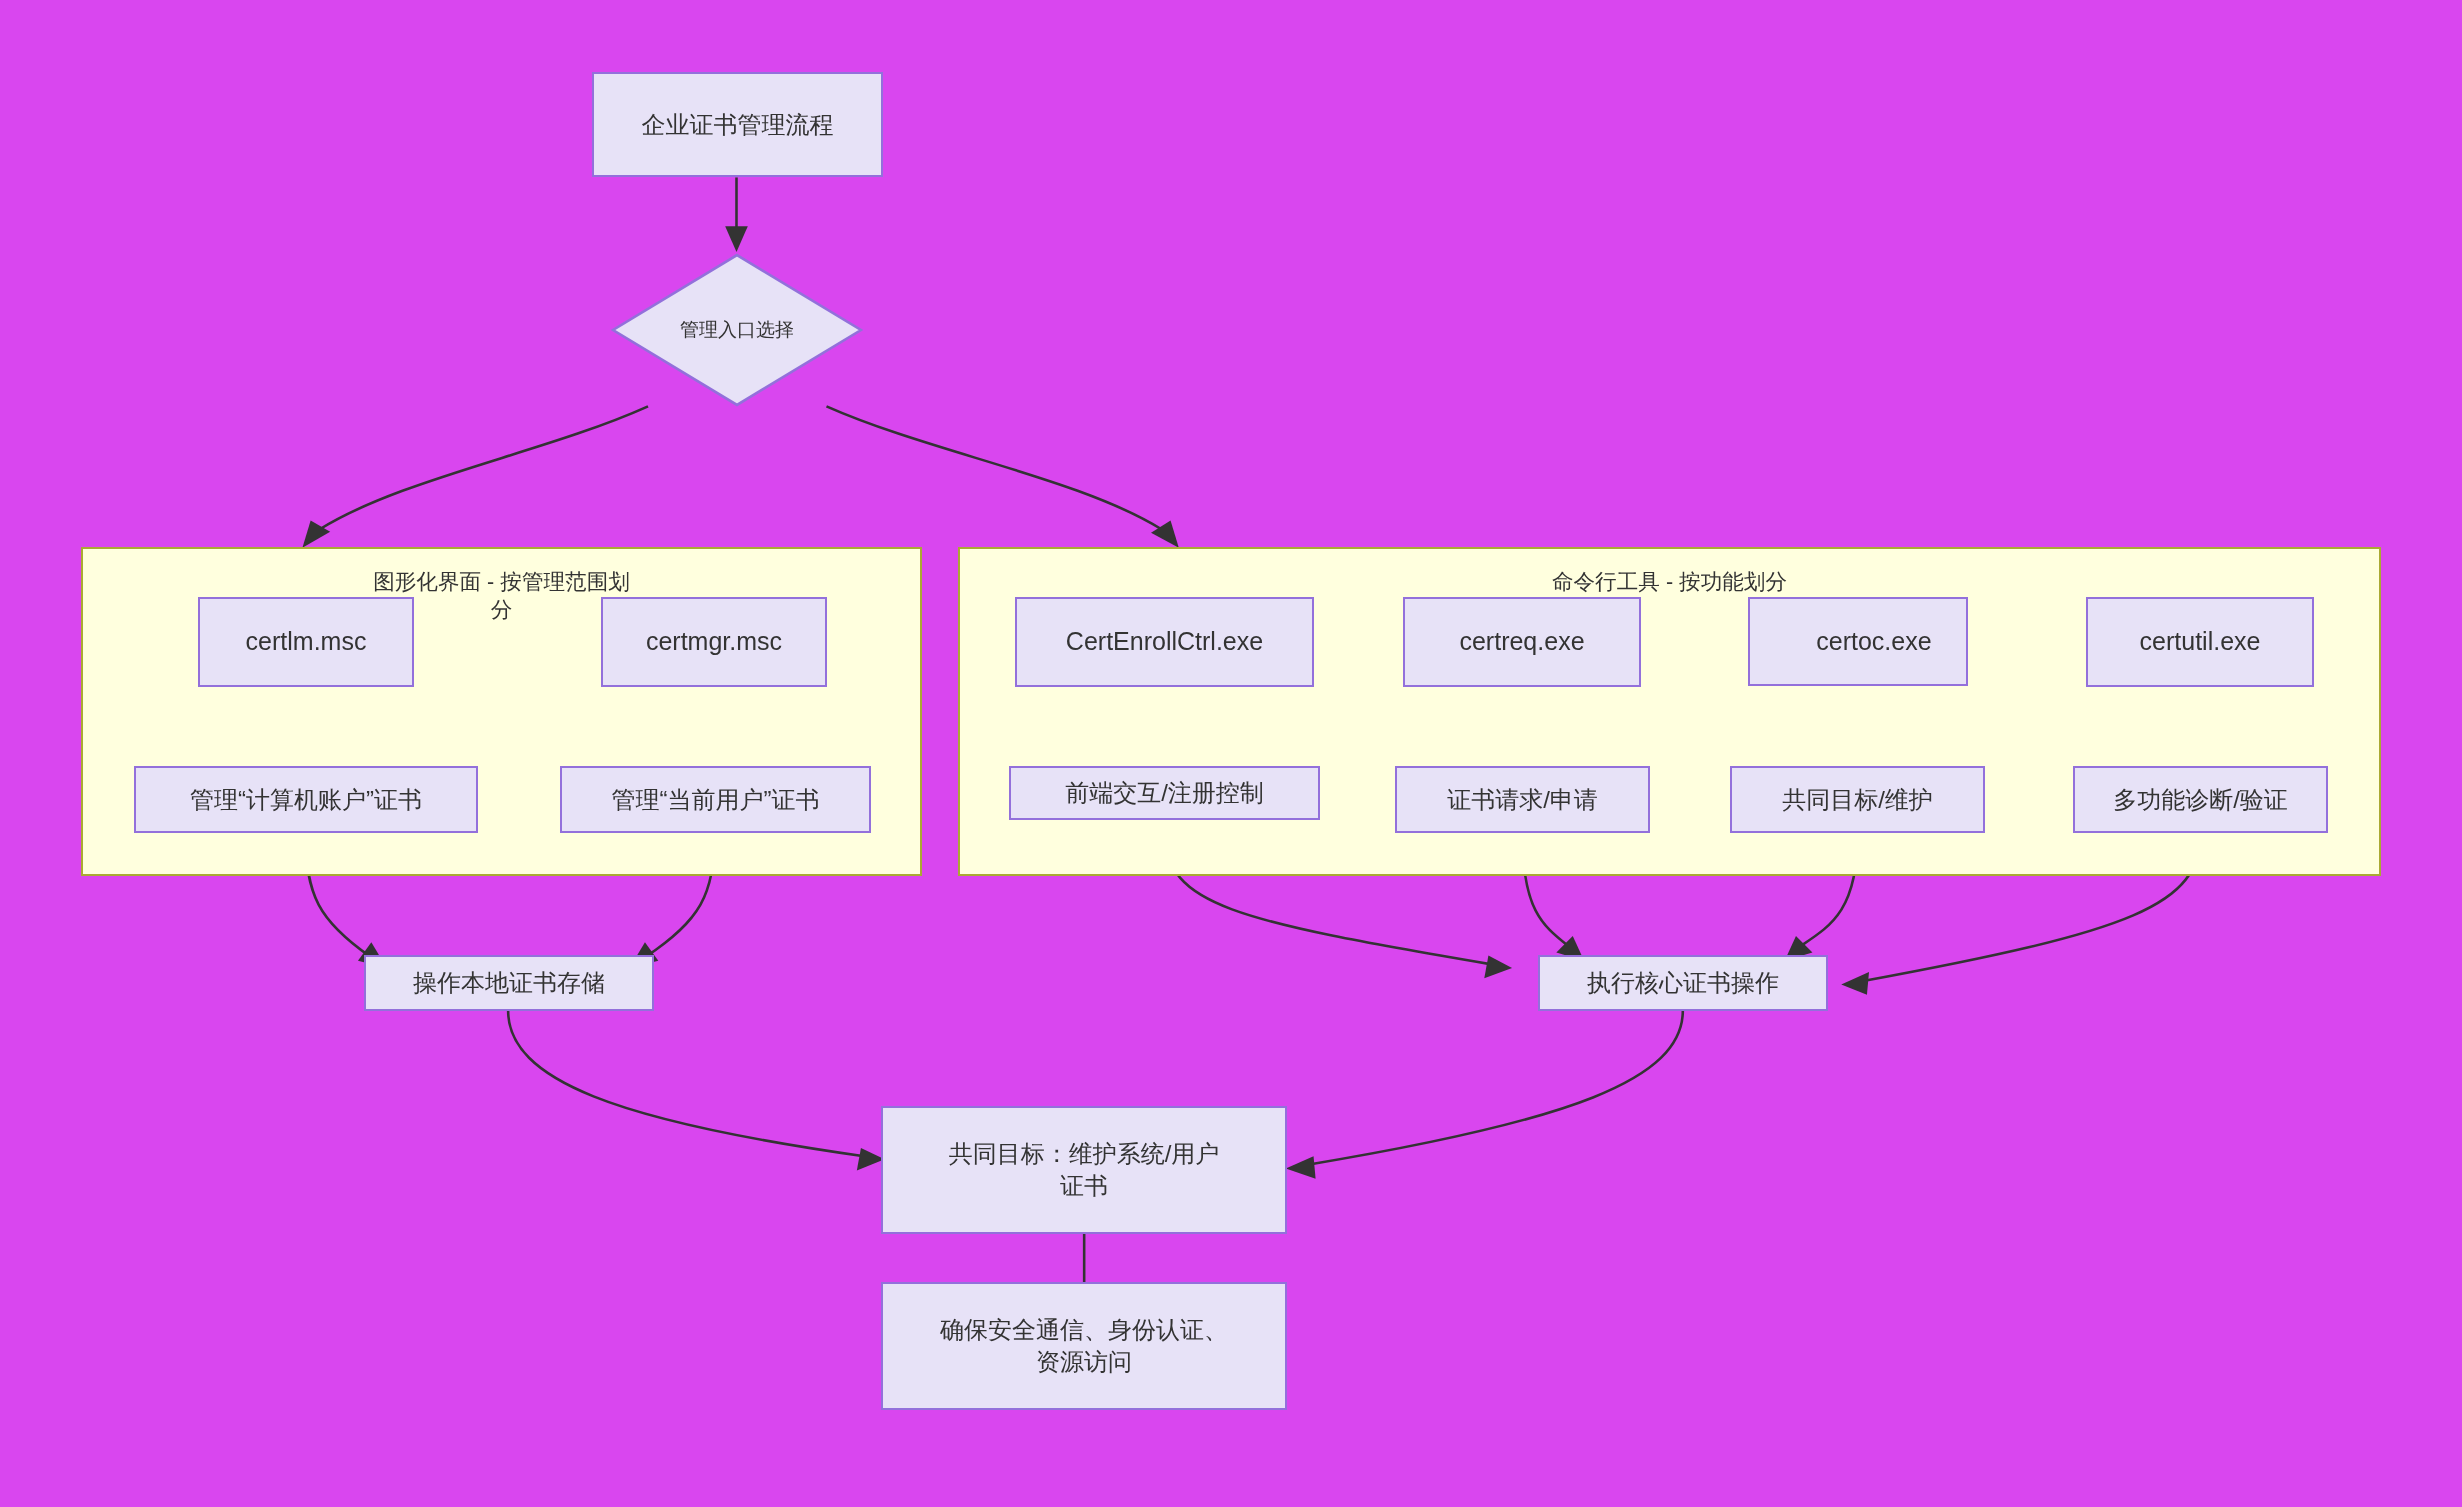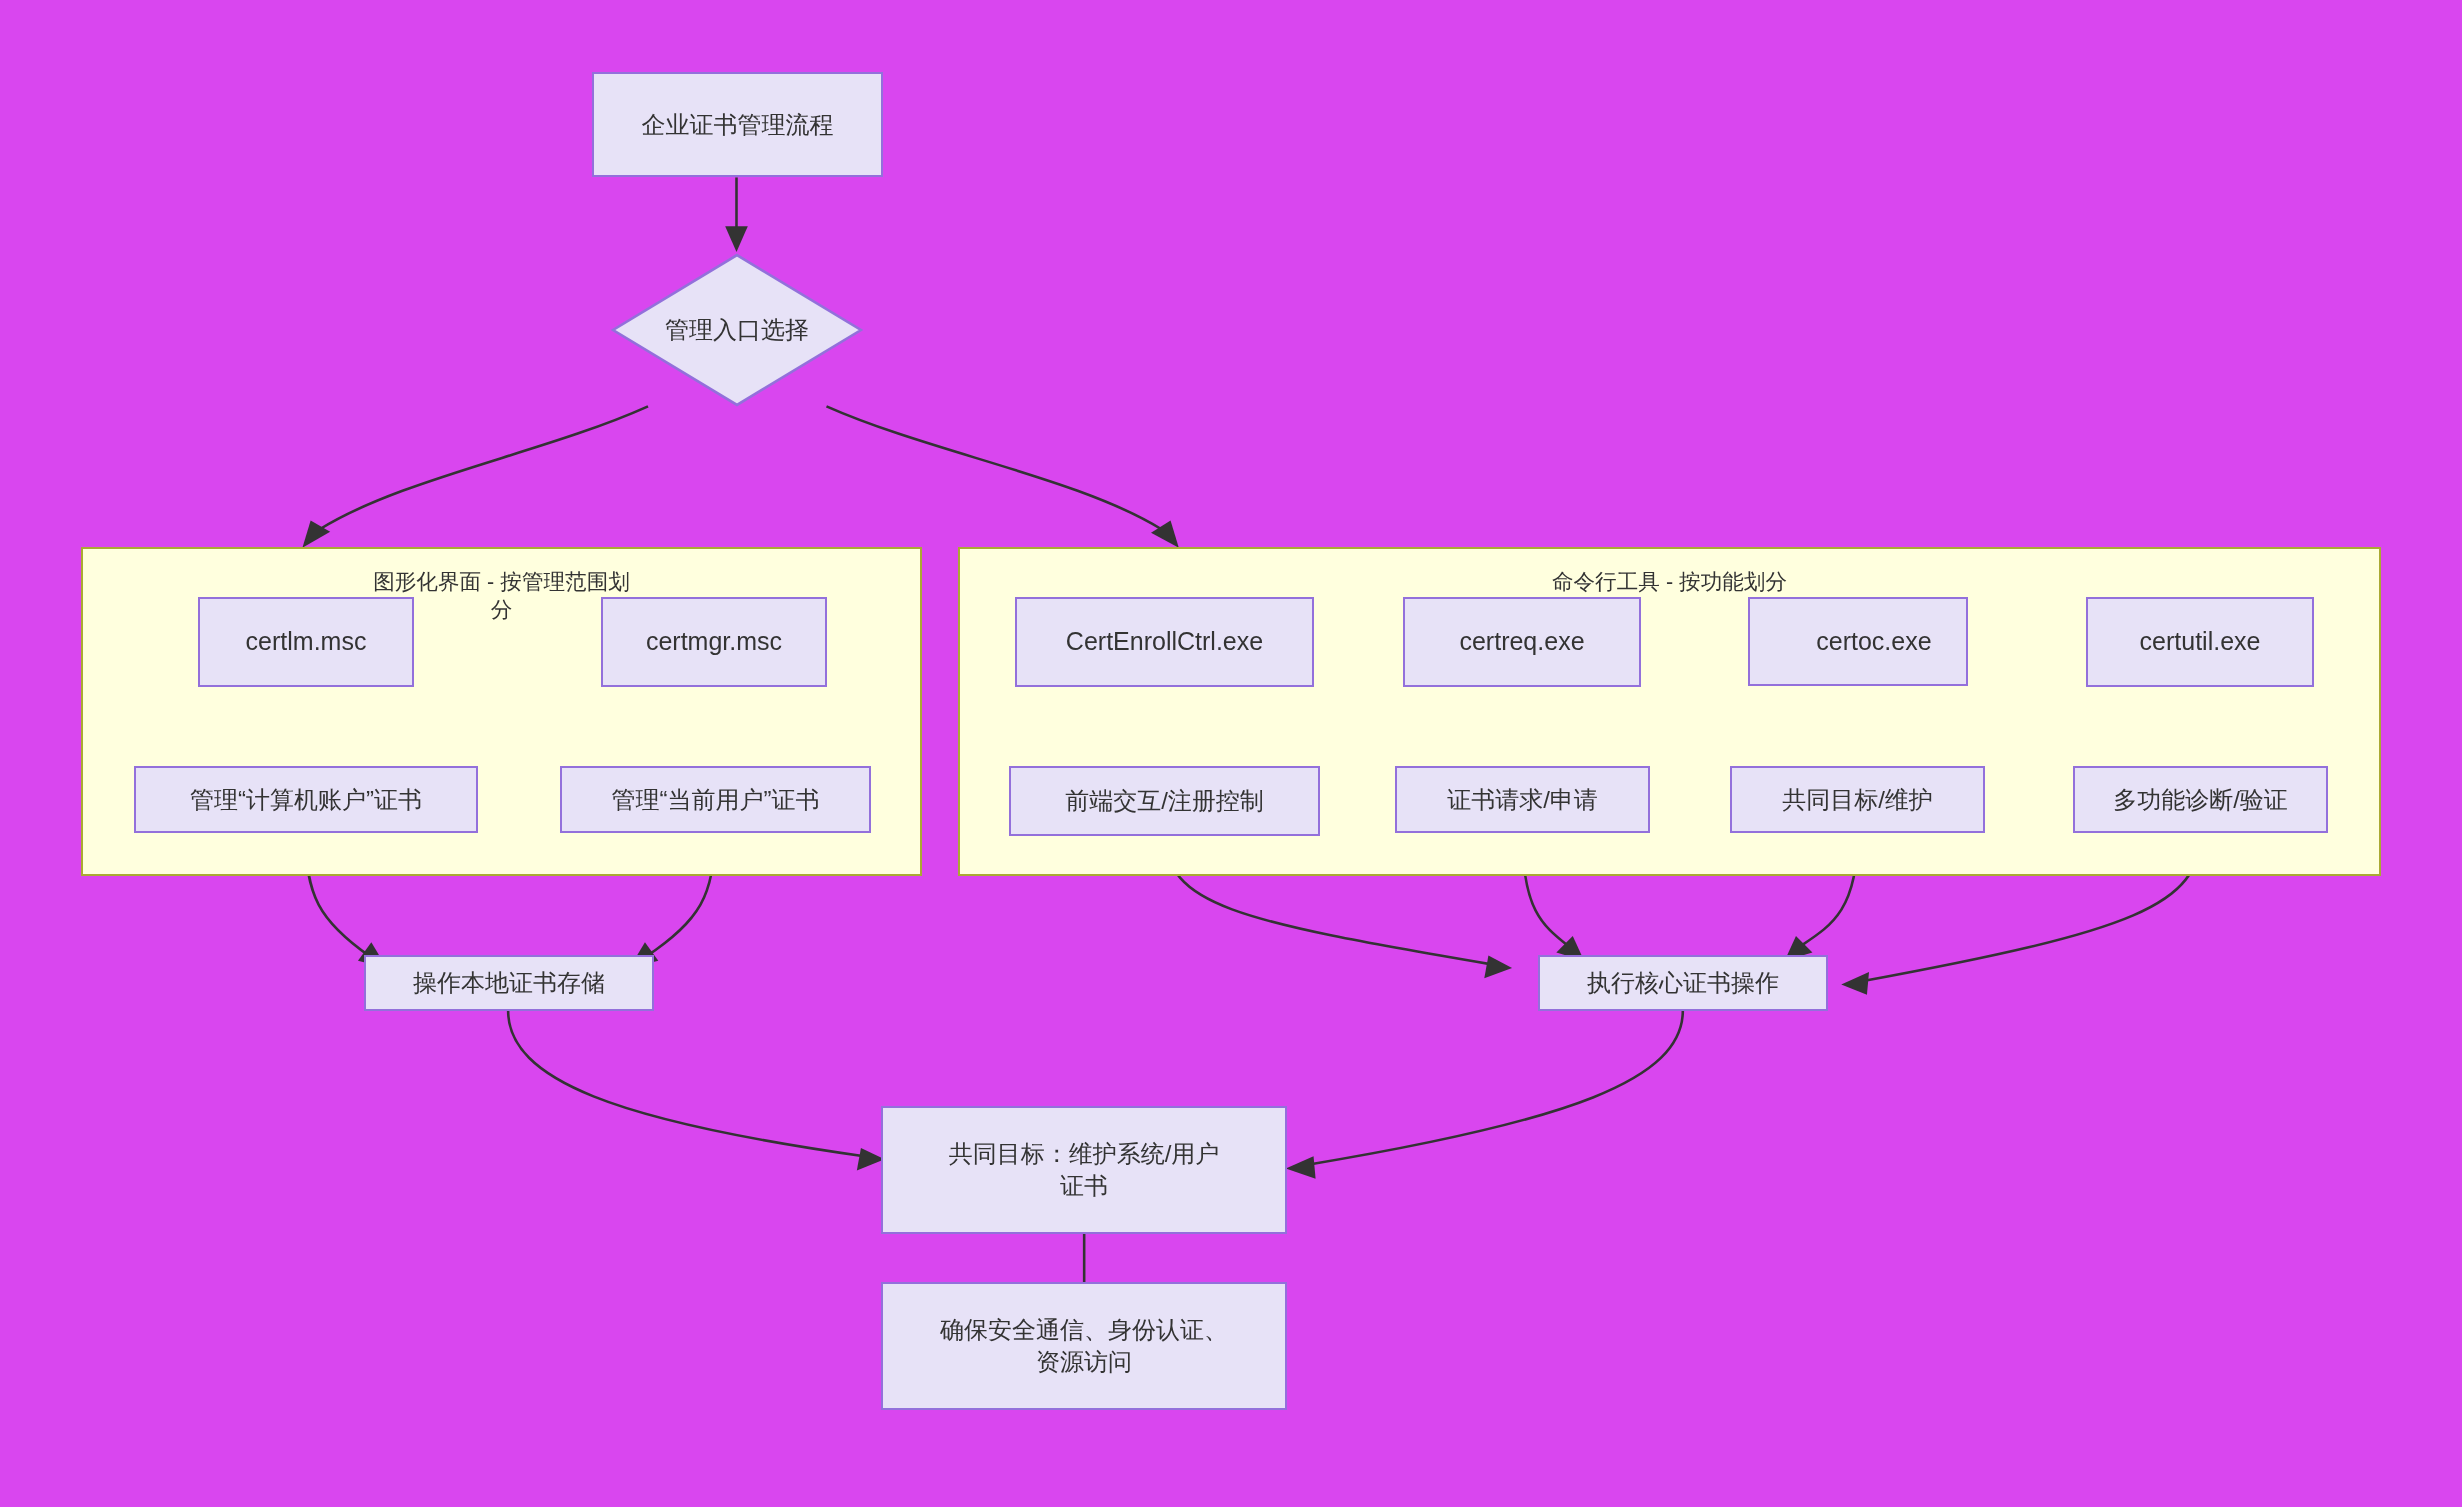--- a/index.html
+++ b/index.html
@@ -93,21 +93,21 @@
   .diamond-label {
     position: absolute;
     left: 0;
     top: 0;
     width: 100%;
     height: 100%;
     display: flex;
     align-items: center;
     justify-content: center;
     color: #333333;
-    font-size: 24px;
+    font-size: 19px;
     text-align: center;
   }
 </style>
 </head>
 <body>
 
 <div id="canvas">
 
   <svg id="edges" viewBox="0 0 4787 2930">
 
@@ -211,21 +211,21 @@
   </div>
 
   <div class="node mono-ish" style="left:1748px; top:597px; width:220px; height:89px;padding-left:40px;">
     <span>certoc.exe</span>
   </div>
 
   <div class="node mono-ish" style="left:2086px; top:597px; width:228px; height:90px;">
     <span>certutil.exe</span>
   </div>
 
-  <div class="node" style="left:1009px; top:766px; width:311px; height:70px;text-align:center;">
+  <div class="node" style="left:1009px; top:766px; width:311px; height:54px;text-align:center;">
     <span>前端交互/注册控制</span>
   </div>
 
   <div class="node" style="left:1395px; top:766px; width:255px; height:67px;">
     <span>证书请求/申请</span>
   </div>
 
   <div class="node" style="left:1730px; top:766px; width:255px; height:67px;">
     <span>共同目标/维护</span>
   </div>

